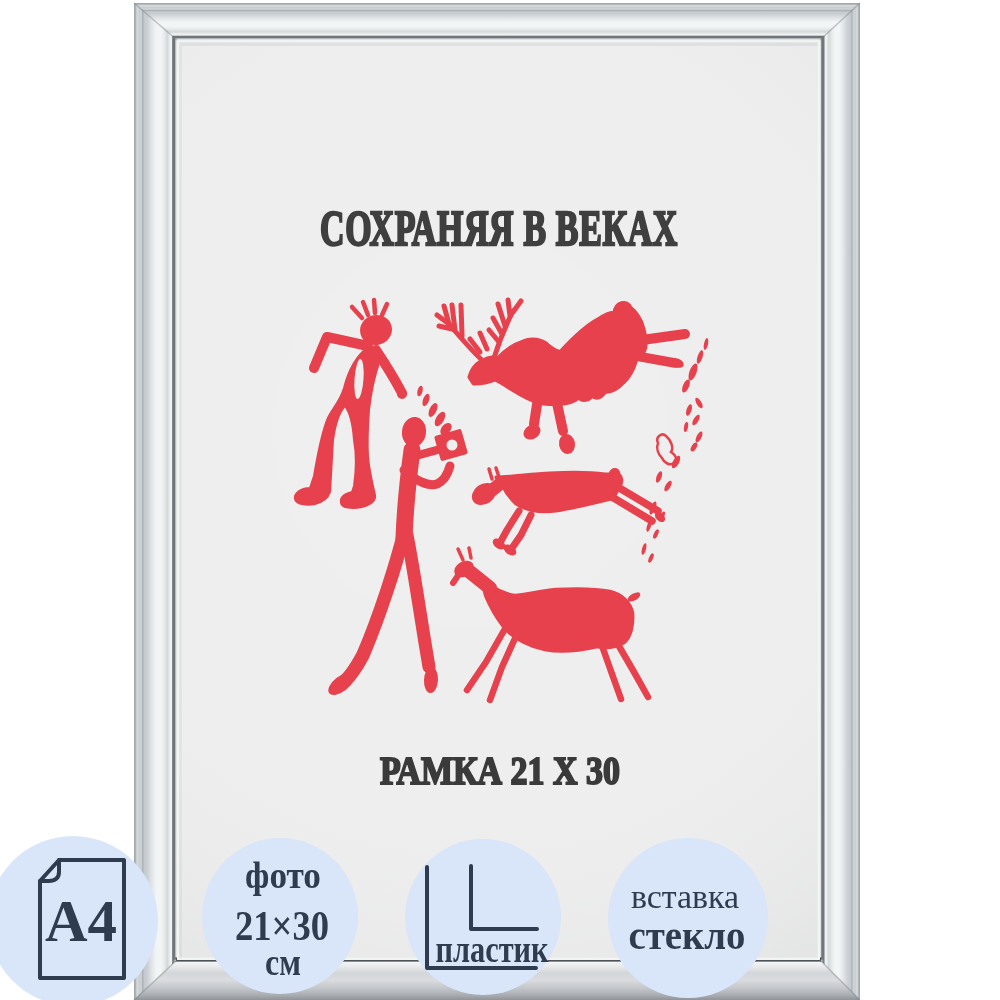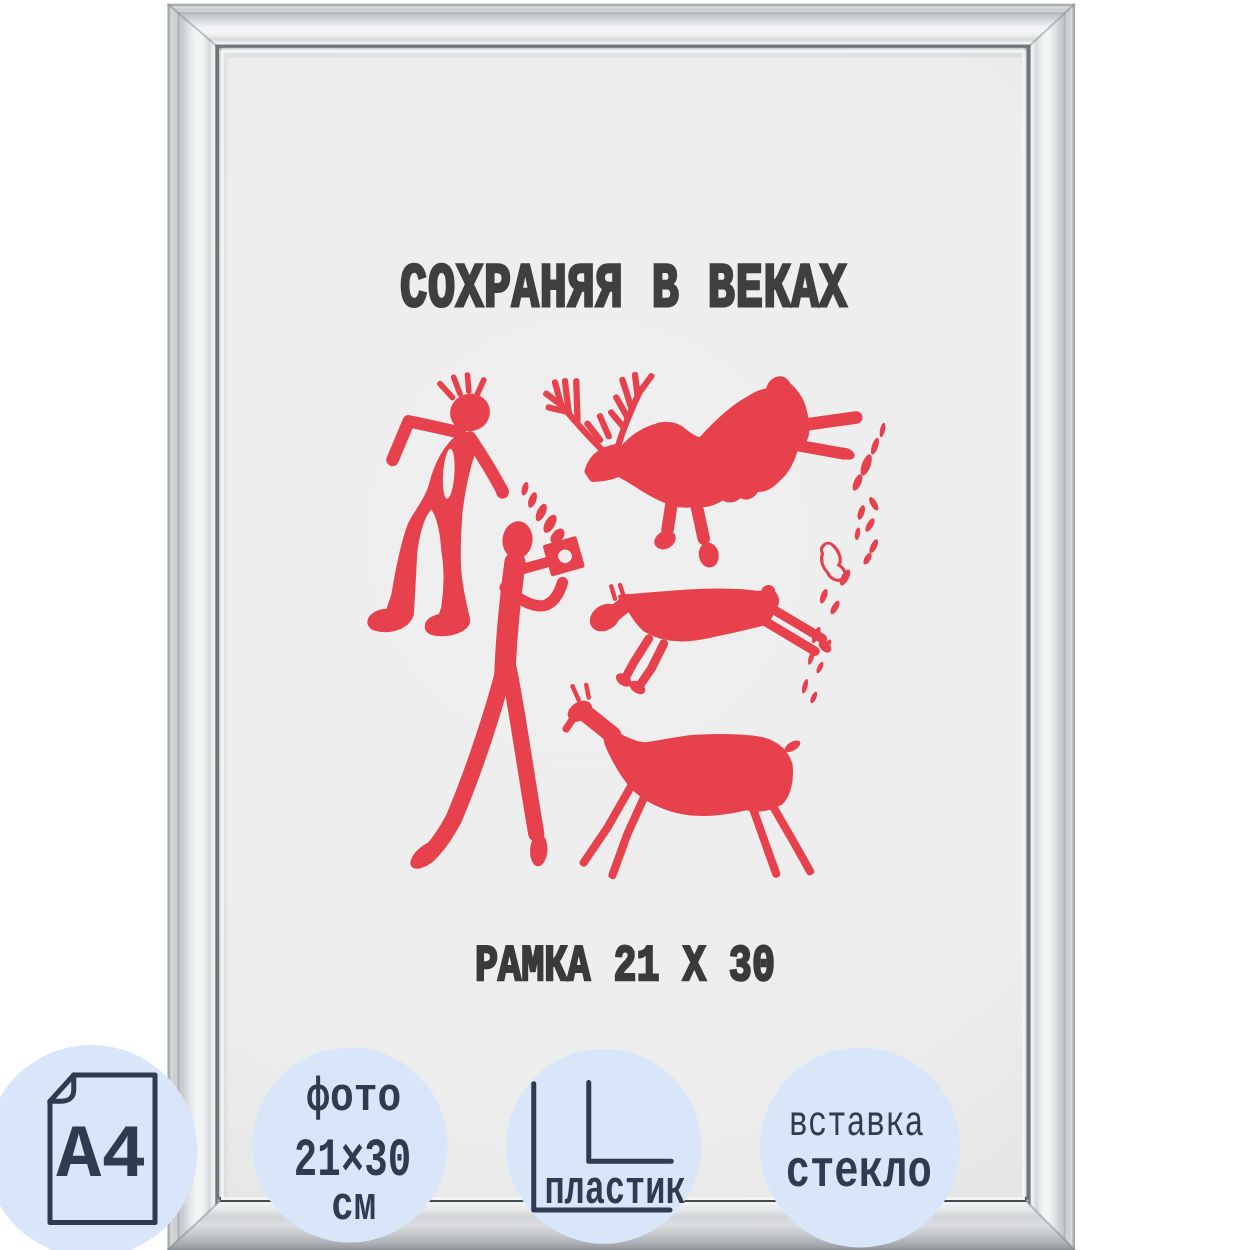--- a/index.html
+++ b/index.html
@@ -1,17 +1,17 @@
 <!DOCTYPE html>
 <html><head>
 <meta charset="utf-8">
 <style>
   html,body{margin:0;padding:0;background:#ffffff;}
   #stage{position:relative;width:1000px;height:1000px;overflow:hidden;background:#ffffff;
-         font-family:Liberation Mono, monospace;}
+         font-family:Liberation Serif, serif;}
   svg{display:block;}
 </style>
 </head>
 <body>
 <div id="stage">
 <svg width="1000" height="1000" viewBox="0 0 1000 1000">
 <defs>
   <linearGradient id="gTop" x1="0" y1="3" x2="0" y2="40" gradientUnits="userSpaceOnUse">
     <stop offset="0" stop-color="#9aa0a3"></stop>
     <stop offset="0.04" stop-color="#b2b7ba"></stop>

